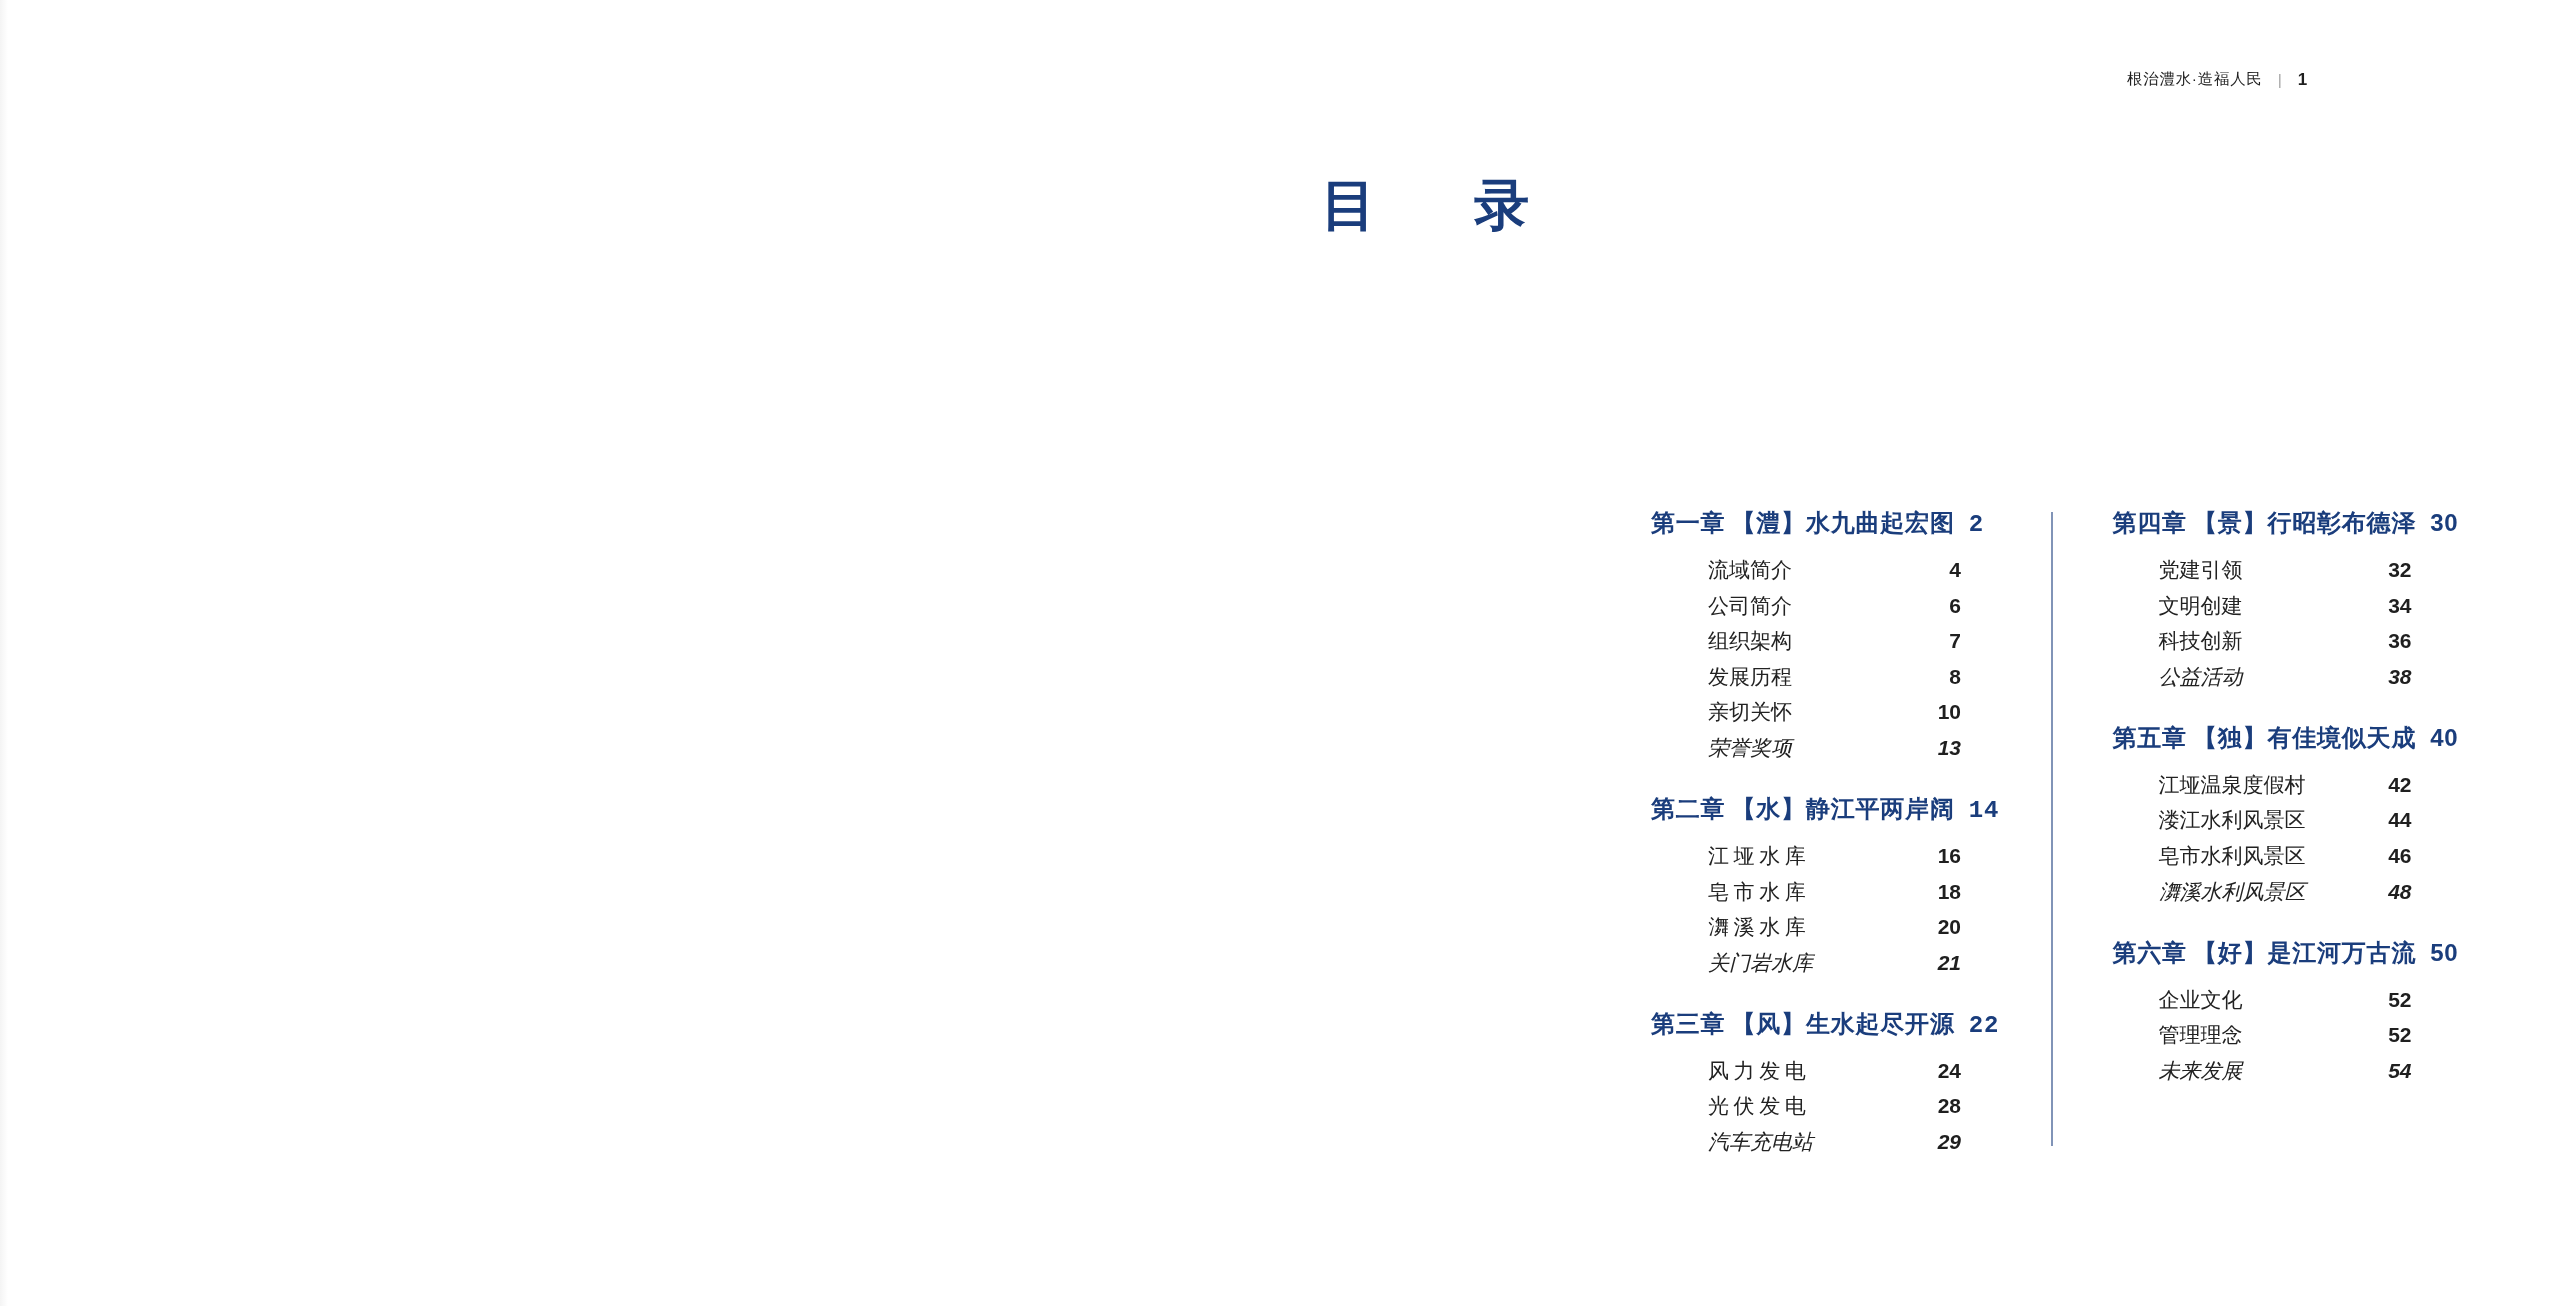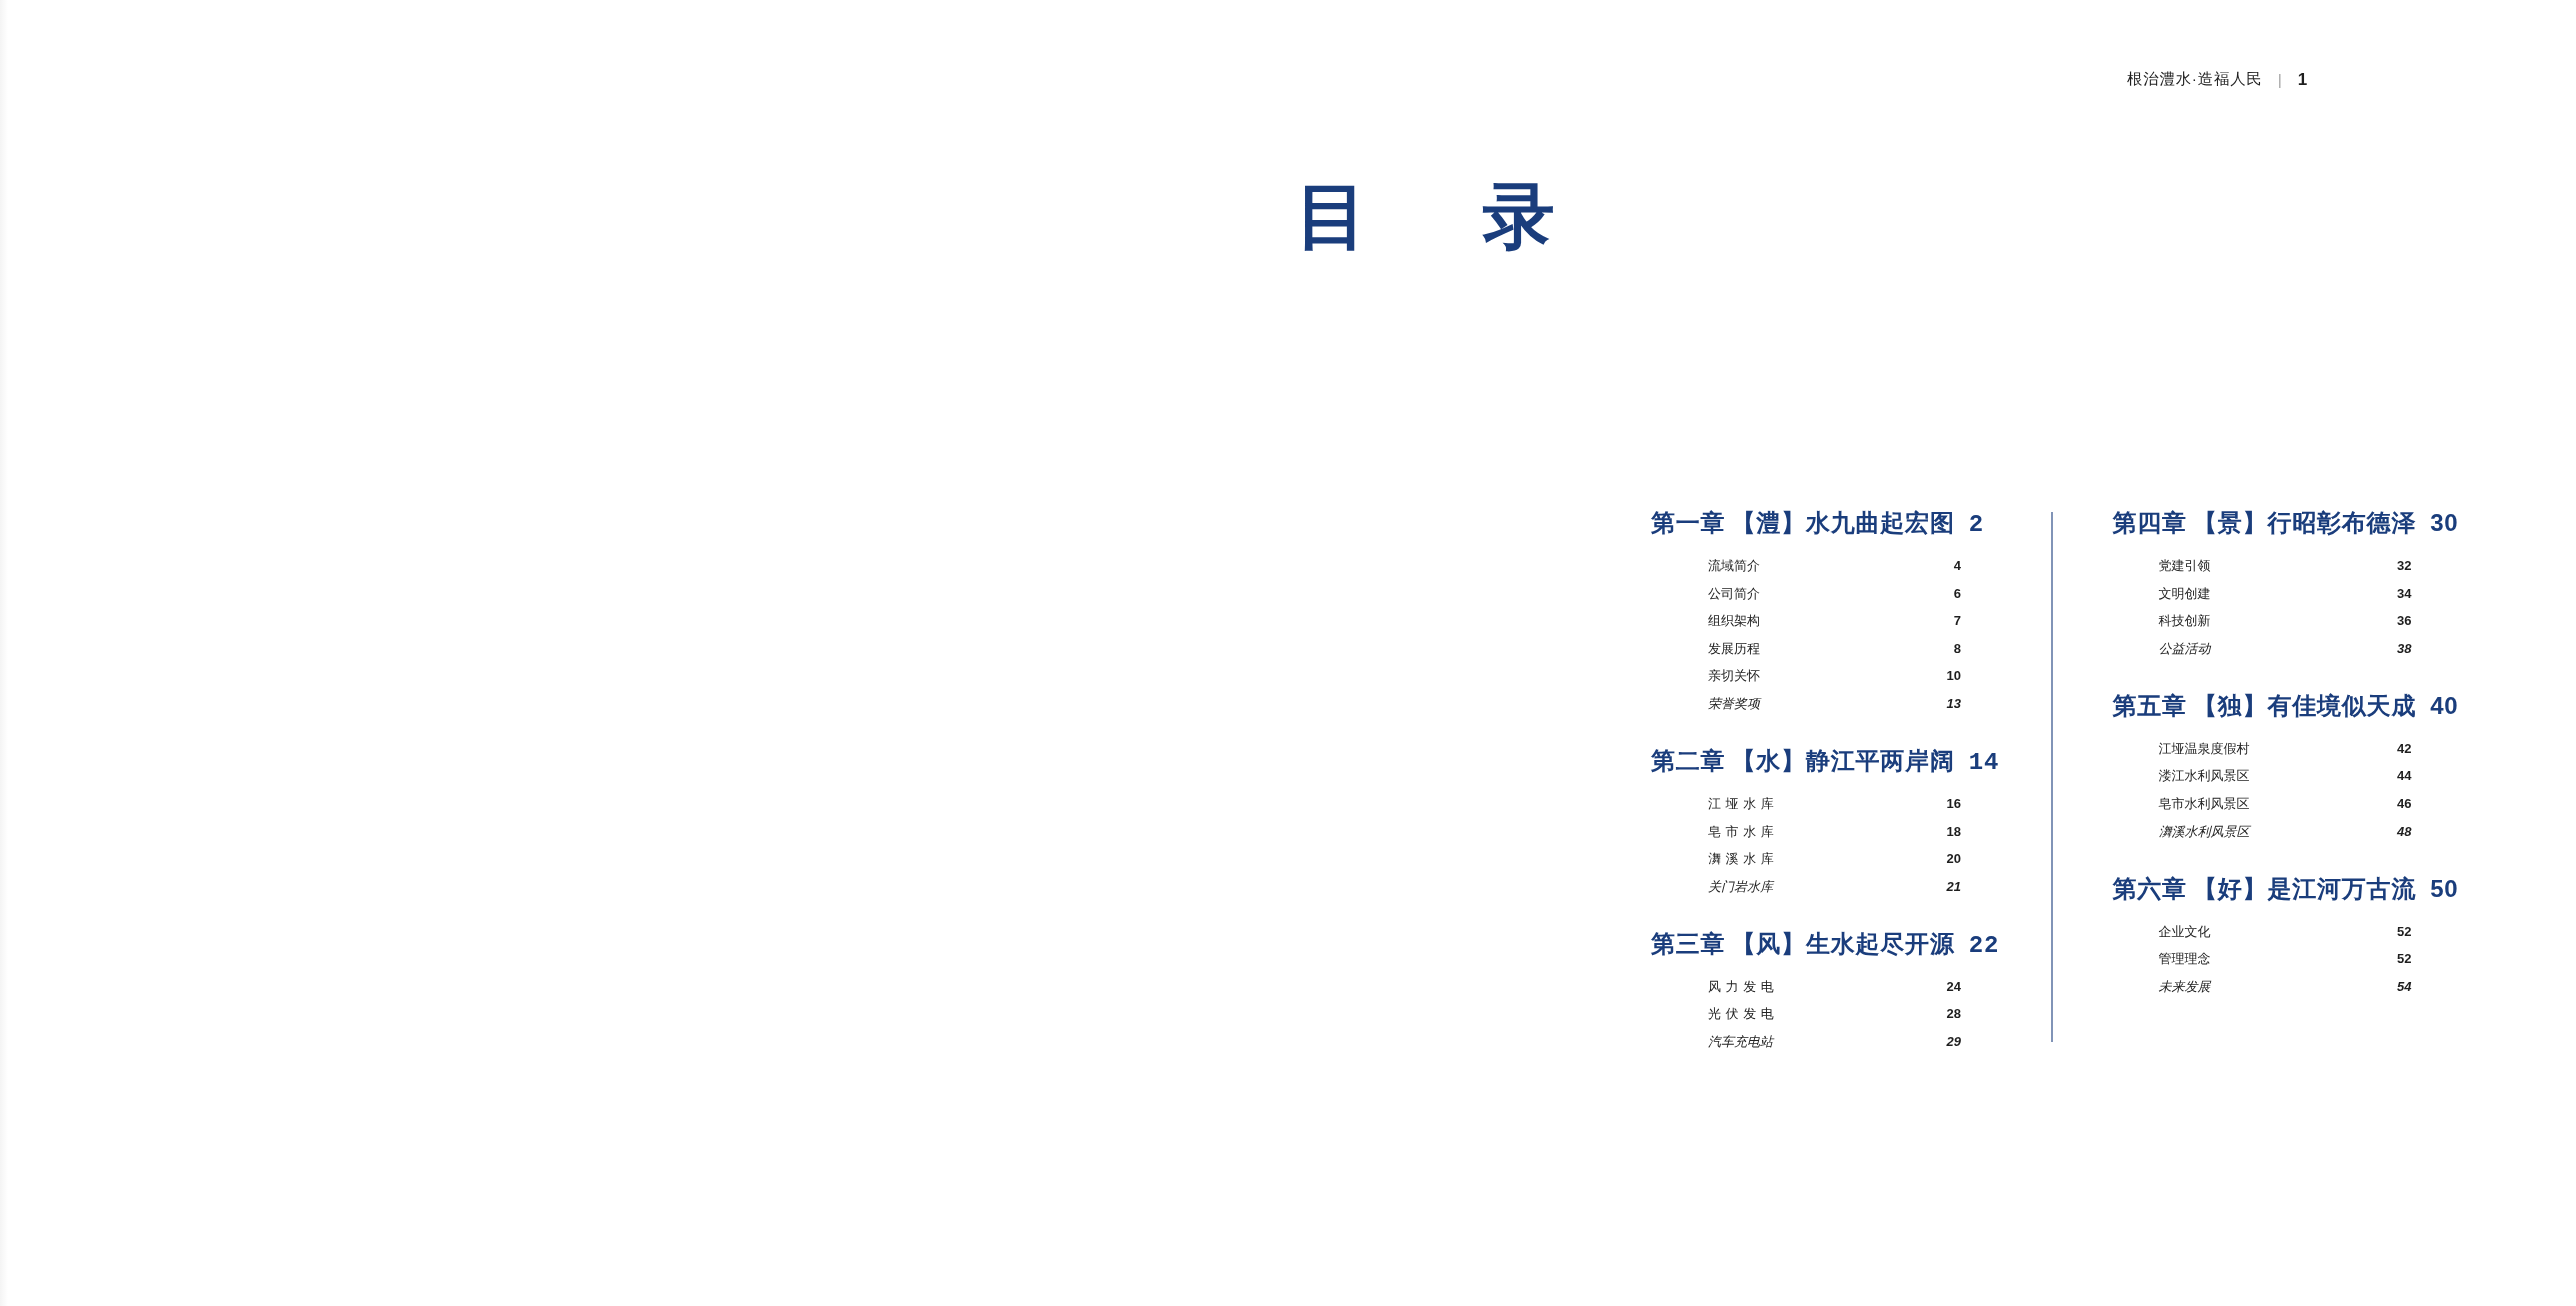--- a/index.html
+++ b/index.html
@@ -59,21 +59,21 @@
     font-weight: 600;
   }
 
   
   .toc-title {
     position: absolute;
     left: 1436px;
     top: 169px;
     transform: translateX(-50%);
     color: #1a3d7c;
-    font-size: 72px;
+    font-size: 55px;
     font-weight: 700;
     letter-spacing: 21.5px;
     white-space: nowrap;
     font-family: "Liberation Sans", "DejaVu Sans", sans-serif;
   }
 
   
   .columns {
     position: absolute;
     left: 1651px;
@@ -120,21 +120,21 @@
   .chapter-head .ch-page {
     margin-left: 14px;
     font-size: 24px;
     font-weight: 700;
   }
 
   
   .entry {
     display: flex;
     align-items: center;
-    font-size: 13px;
+    font-size: 21px;
     color: #222222;
     margin: 0 0 14.6px 0;
     padding-left: 57px;
     line-height: 1;
   }
   .entry:last-child { margin-bottom: 0; font-style: italic; }
   .entry .e-name {
     flex: 1 1 auto;
     white-space: nowrap;
   }

